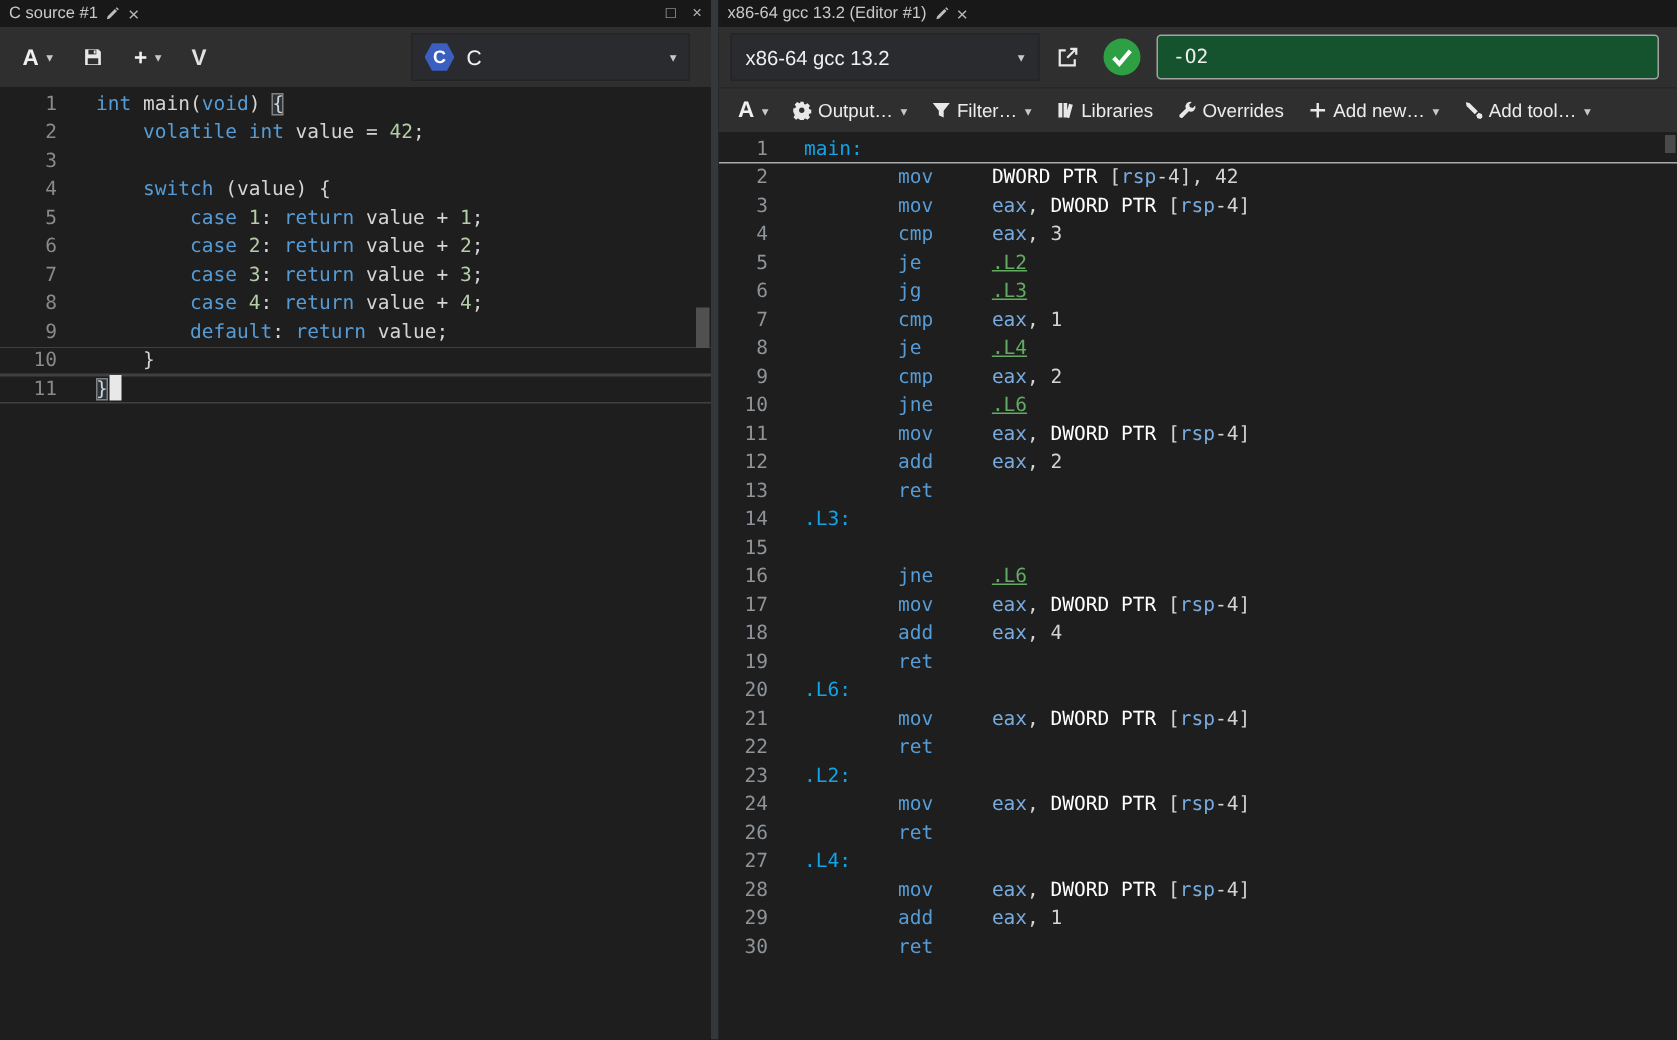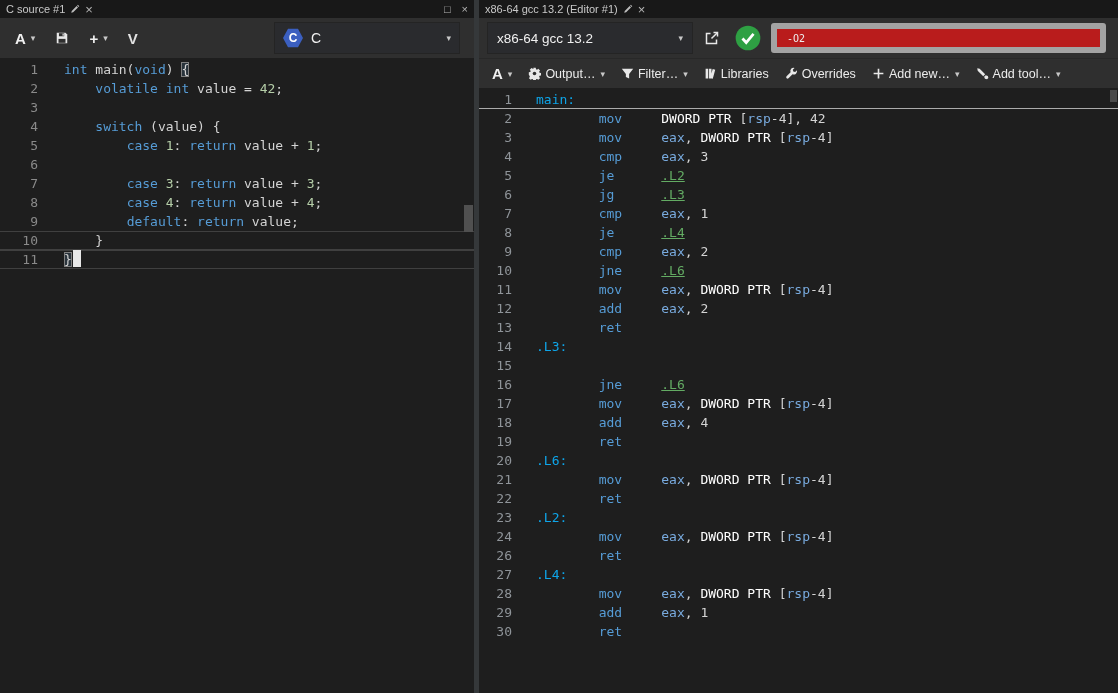--- a/index.html
+++ b/index.html
@@ -38,23 +38,23 @@
                  border:1px solid #242424; display:flex; align-items:center; gap:8px; padding:0 8px;
                  color:#f0f0f0; font-size:14px; }
   .lang-select .spacer { flex:1; }
   .clogo { width:20px; height:20px; background:#3b5fc0;
            clip-path:polygon(25% 4%, 75% 4%, 100% 50%, 75% 96%, 25% 96%, 0% 50%);
            display:flex; align-items:center; justify-content:center;
            color:#fff; font-size:12px; font-weight:bold; }
   .compiler-select { width:206px; height:32px; background:#2a2b2e; border:1px solid #242424;
                      display:flex; align-items:center; padding:0 9px; gap:8px; color:#f0f0f0; font-size:13.5px; }
   .compiler-select .spacer { flex:1; }
-  .options-input { flex:1; height:30px; margin-right:4px; background:#b91c1c; border:6px solid #a3a3a3;
+  .options-input { flex:1; height:30px; margin-right:4px; background:#14532d; border:1px solid #a3a3a3;
                    border-radius:3px; display:flex; align-items:center; padding:0 10px;
-                   font-family:"DejaVu Sans Mono","Liberation Mono",monospace; font-size:10px; color:#eeeeee; }
+                   font-family:"DejaVu Sans Mono","Liberation Mono",monospace; font-size:13px; color:#eeeeee; }
 
   
   .editor { position:relative; flex:1; overflow:hidden; padding-top:2px;
             font-family:"DejaVu Sans Mono","Liberation Mono",monospace;
             font-size:13px; line-height:19px; }
   .code-line { display:flex; height:19px; white-space:pre; }
   .ln { text-align:right; color:#8a8a8a; flex:none; }
   .src-editor .ln { width:38px; }
   .src-editor .lc { margin-left:26px; }
   .asm-editor .ln { width:33px; color:#8f9499; }
@@ -135,21 +135,21 @@
       </div>
     </div>
 
     <div class="editor src-editor">
       <div id="src-lines">
           <div class="code-line"><span class="ln">1</span><span class="lc"><span class="tk-kw">int</span><span class="tk-pl"> main(</span><span class="tk-kw">void</span><span class="tk-pl">) </span><span class="tk-bh">{</span></span></div>
           <div class="code-line"><span class="ln">2</span><span class="lc"><span class="tk-pl">    </span><span class="tk-kw">volatile</span><span class="tk-pl"> </span><span class="tk-kw">int</span><span class="tk-pl"> value = </span><span class="tk-num">42</span><span class="tk-pl">;</span></span></div>
           <div class="code-line"><span class="ln">3</span><span class="lc"></span></div>
           <div class="code-line"><span class="ln">4</span><span class="lc"><span class="tk-pl">    </span><span class="tk-kw">switch</span><span class="tk-pl"> (value) {</span></span></div>
           <div class="code-line"><span class="ln">5</span><span class="lc"><span class="tk-pl">        </span><span class="tk-kw">case</span><span class="tk-pl"> </span><span class="tk-num">1</span><span class="tk-pl">: </span><span class="tk-kw">return</span><span class="tk-pl"> value + </span><span class="tk-num">1</span><span class="tk-pl">;</span></span></div>
-          <div class="code-line"><span class="ln">6</span></div>
+          <div class="code-line"><span class="ln">6</span><span class="lc"><span class="tk-pl">        </span><span class="tk-kw">case</span><span class="tk-pl"> </span><span class="tk-num">2</span><span class="tk-pl">: </span><span class="tk-kw">return</span><span class="tk-pl"> value + </span><span class="tk-num">2</span><span class="tk-pl">;</span></span></div>
           <div class="code-line"><span class="ln">7</span><span class="lc"><span class="tk-pl">        </span><span class="tk-kw">case</span><span class="tk-pl"> </span><span class="tk-num">3</span><span class="tk-pl">: </span><span class="tk-kw">return</span><span class="tk-pl"> value + </span><span class="tk-num">3</span><span class="tk-pl">;</span></span></div>
           <div class="code-line"><span class="ln">8</span><span class="lc"><span class="tk-pl">        </span><span class="tk-kw">case</span><span class="tk-pl"> </span><span class="tk-num">4</span><span class="tk-pl">: </span><span class="tk-kw">return</span><span class="tk-pl"> value + </span><span class="tk-num">4</span><span class="tk-pl">;</span></span></div>
           <div class="code-line"><span class="ln">9</span><span class="lc"><span class="tk-pl">        </span><span class="tk-kw">default</span><span class="tk-pl">: </span><span class="tk-kw">return</span><span class="tk-pl"> value;</span></span></div>
           <div class="code-line hl"><span class="ln">10</span><span class="lc"><span class="tk-pl">    }</span></span></div>
           <div class="code-line hl"><span class="ln">11</span><span class="lc"><span class="tk-bh">}</span><span class="vim-cursor"></span></span></div>
         </div>
       <div class="minimap">
           <div class="mm-row"></div>
           <div class="mm-row"></div>
           <div class="mm-row"></div>

